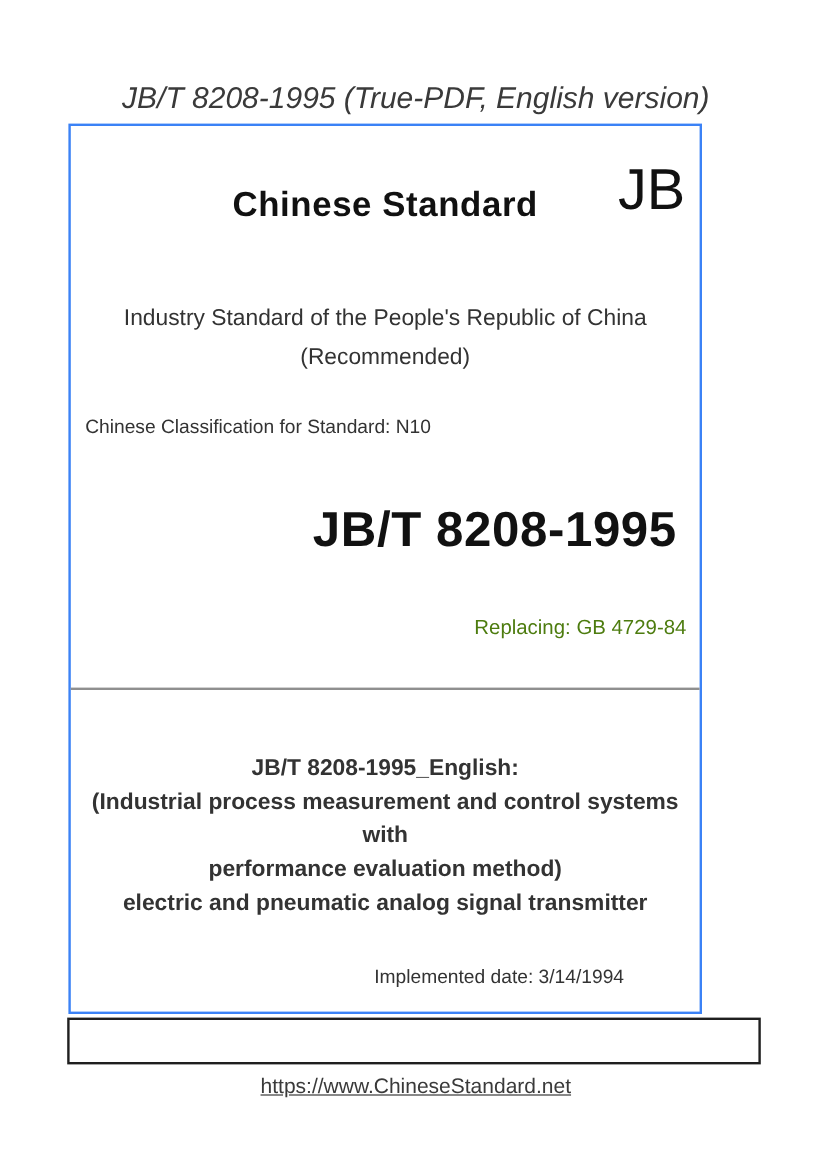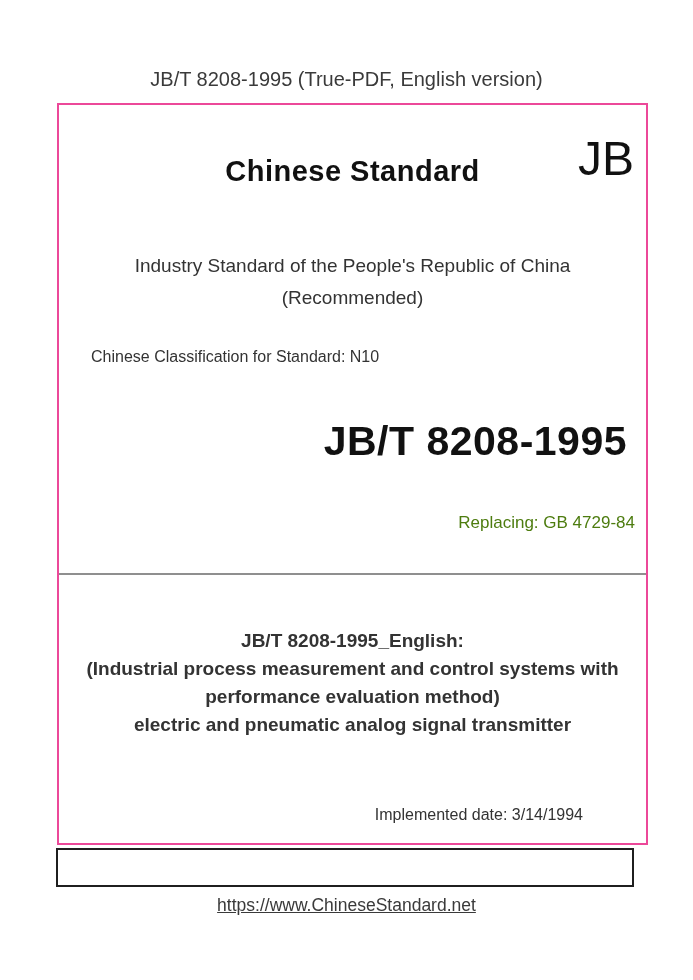--- a/index.html
+++ b/index.html
@@ -6,26 +6,26 @@
   html, body { background: #ffffff; }
   body {
     width: 693px; height: 980px;
     position: relative;
     font-family: "Liberation Sans", sans-serif;
     color: #333333;
     overflow: hidden;
   }
   .header-line {
     position: absolute; top: 68px; left: 0; width: 100%;
-    text-align: center; font-size: 20px; color: #3a3a3a;
+    text-align: center; font-size: 25px; color: #3a3a3a; font-style: italic;
   }
   .cover-box {
     position: absolute; left: 57px; top: 103px;
-    width: 591px; height: 742px;
-    border: 2px solid #ec4899;
+    width: 528px; height: 742px;
+    border: 2px solid #3b82f6;
     display: flex; flex-direction: column;
   }
   .section-top {
     position: relative;
     flex: 0 0 470px;
     border-bottom: 2px solid #8f8f8f;
   }
   .section-bottom { position: relative; flex: 1; }
   .brand-title {
     position: absolute; top: 50px; left: 0; width: 100%;
@@ -39,21 +39,21 @@
   .org-line1 {
     position: absolute; top: 150px; left: 0; width: 100%;
     text-align: center; font-size: 19px; color: #333333;
   }
   .org-line2 {
     position: absolute; top: 182px; left: 0; width: 100%;
     text-align: center; font-size: 19px; color: #333333;
   }
   .classification-line {
     position: absolute; top: 243px; left: 12px;
-    font-size: 16px; color: #333333; margin-left: 20px;
+    font-size: 16px; color: #333333;
   }
   .standard-number {
     position: absolute; top: 313px; right: 19px;
     font-size: 41px; font-weight: bold; color: #111111;
     letter-spacing: 0.5px;
   }
   .replacing-line {
     position: absolute; top: 408px; right: 11px;
     font-size: 17px; color: #4d7c0f;
   }

